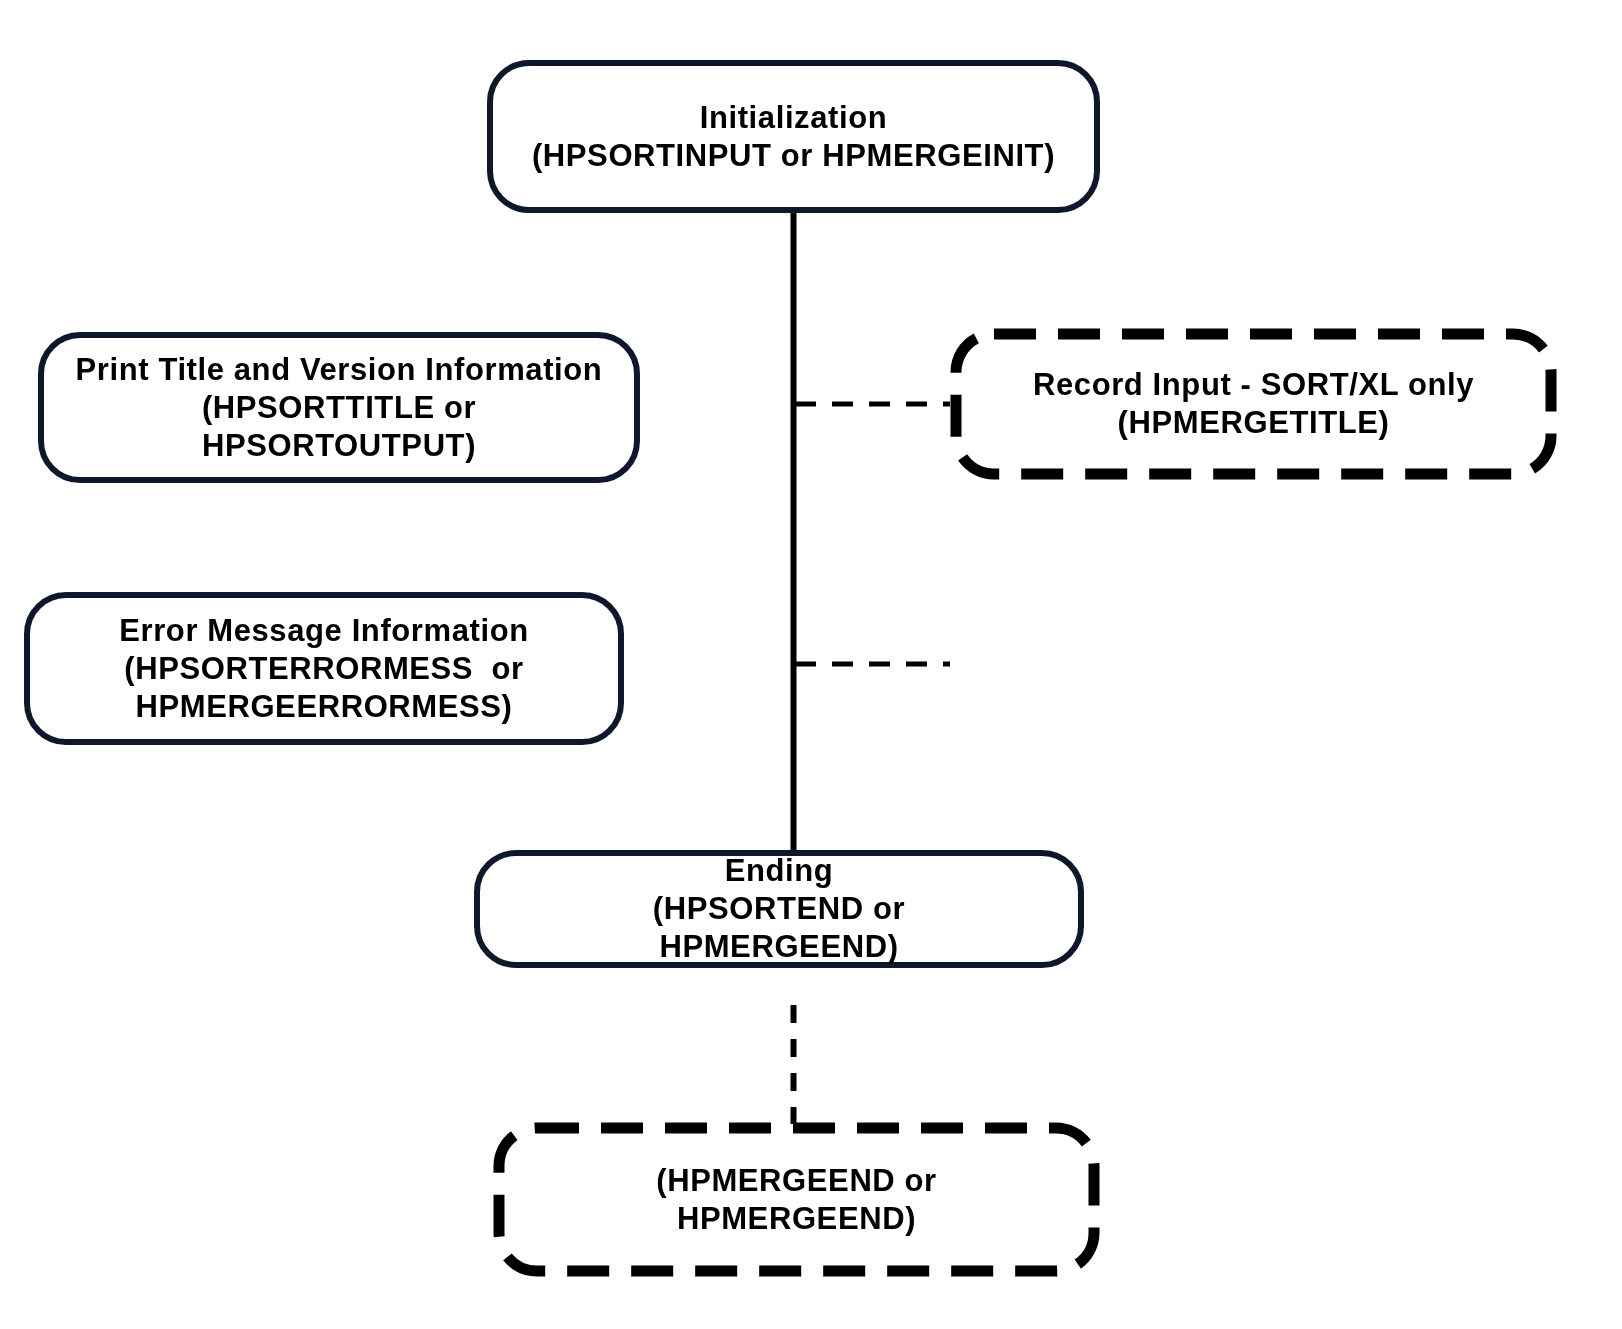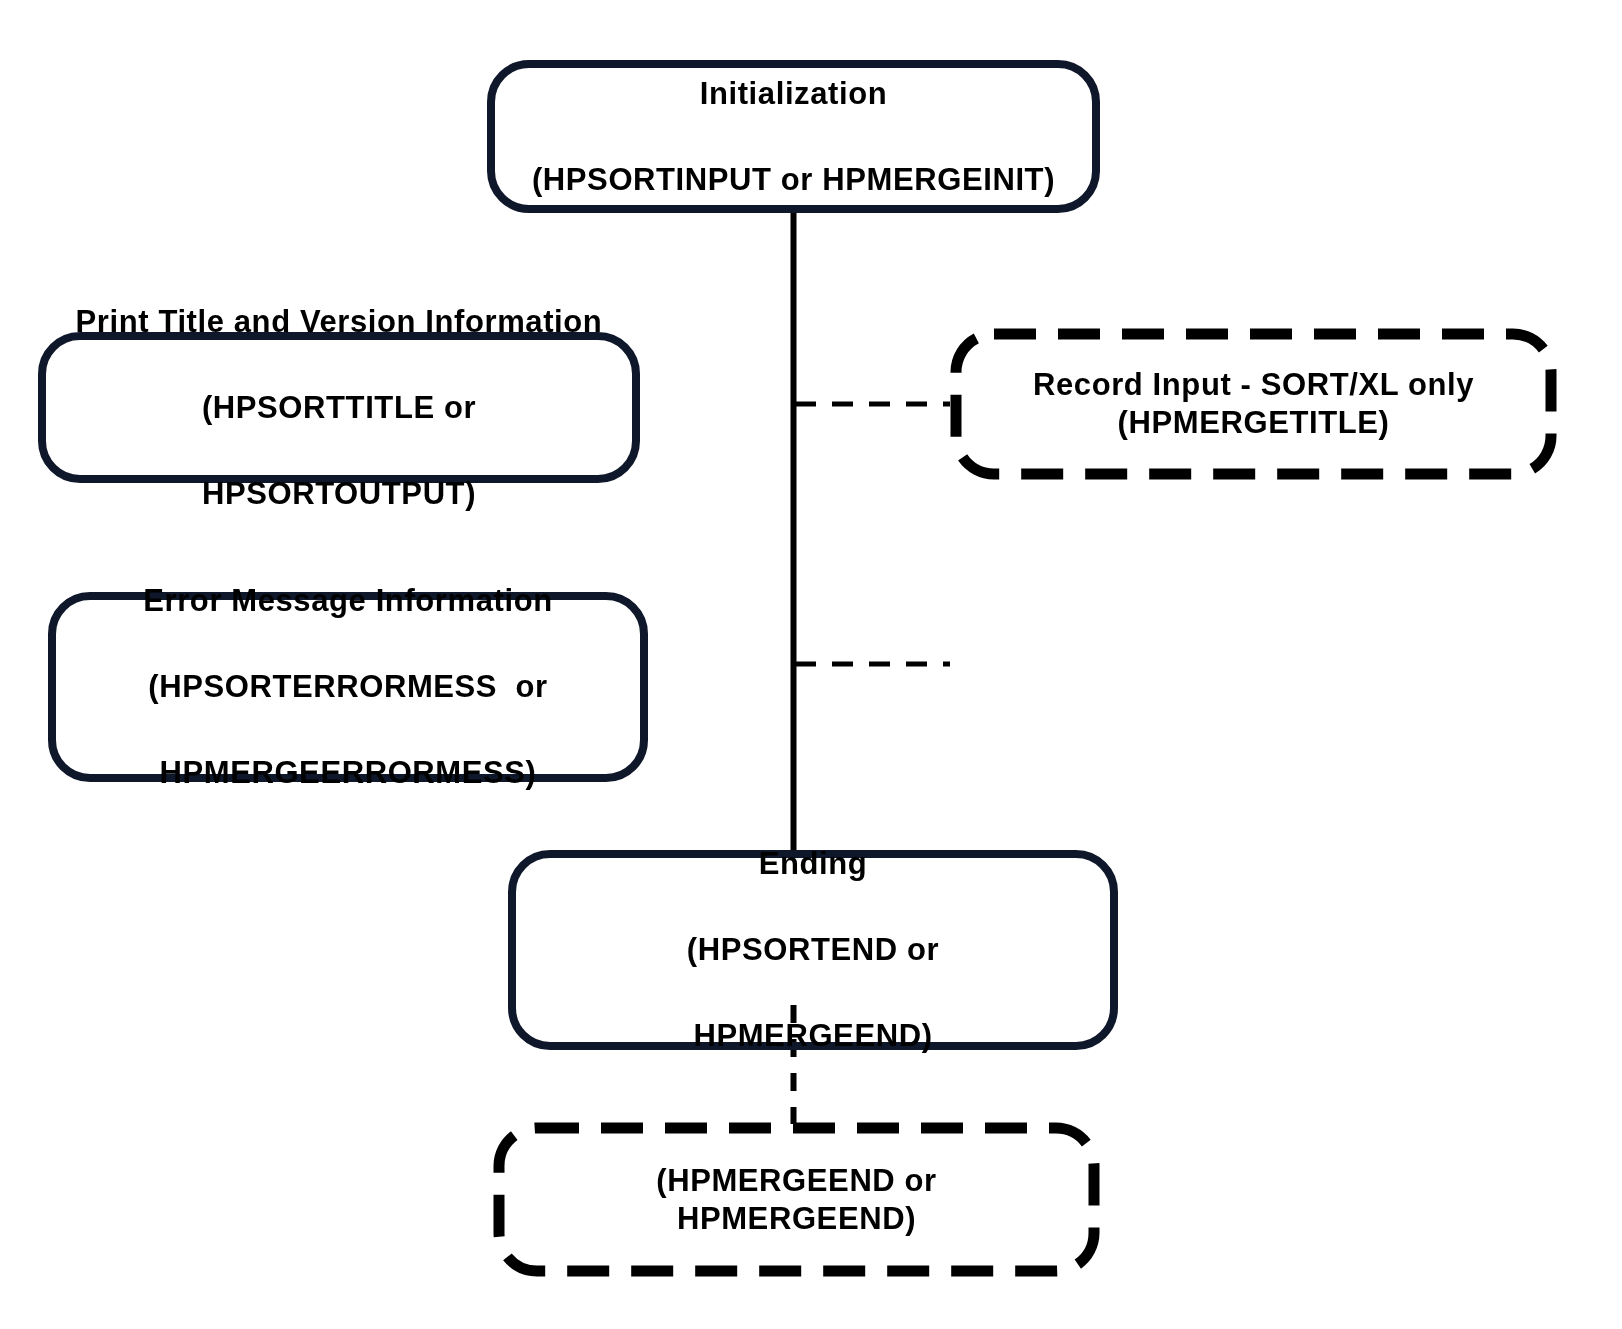--- a/index.html
+++ b/index.html
@@ -24,23 +24,22 @@
   .node {
     position: absolute;
     display: flex;
     flex-direction: column;
     align-items: center;
     justify-content: center;
     box-sizing: border-box;
     text-align: center;
   }
   .node.solid {
-    border: 8px solid #0f172a;
+    border: 6px solid #0f172a;
     border-radius: 42px;
-    gap: 48px;
   }
   .node.dashed-node {
     border: none;
   }
   .dash-border {
     position: absolute;
     left: 0; top: 0;
     pointer-events: none;
   }
   .line {
@@ -78,28 +77,28 @@
   </div>
 
   <div class="node dashed-node" style="left:950px; top:328px; width:607px; height:152px">
     <svg class="dash-border" width="607" height="152" viewBox="0 0 607 152" xmlns="http://www.w3.org/2000/svg">
       <rect x="6" y="6" width="595" height="140" rx="38" fill="none" stroke="#000" stroke-width="11" stroke-dasharray="42 22"></rect>
     </svg>
     <div class="line">Record Input - SORT/XL only</div>
     <div class="line">(HPMERGETITLE)</div>
   </div>
 
-  <div class="node solid" style="left:48px; top:592px; width:600px; height:190px">
+  <div class="node solid" style="left:24px; top:592px; width:600px; height:153px">
     <div class="line">Error Message Information</div>
     <div class="line">(HPSORTERRORMESS  or</div>
     <div class="line">HPMERGEERRORMESS)</div>
   </div>
 
 
-  <div class="node solid" style="left:508px; top:850px; width:610px; height:200px">
+  <div class="node solid" style="left:474px; top:850px; width:610px; height:118px">
     <div class="line">Ending</div>
     <div class="line">(HPSORTEND or</div>
     <div class="line">HPMERGEEND)</div>
   </div>
 
   <div class="node dashed-node" style="left:493px; top:1122px; width:607px; height:155px">
     <svg class="dash-border" width="607" height="155" viewBox="0 0 607 155" xmlns="http://www.w3.org/2000/svg">
       <rect x="6" y="6" width="595" height="143" rx="38" fill="none" stroke="#000" stroke-width="11" stroke-dasharray="42 22"></rect>
     </svg>
     <div class="line">(HPMERGEEND or</div>

